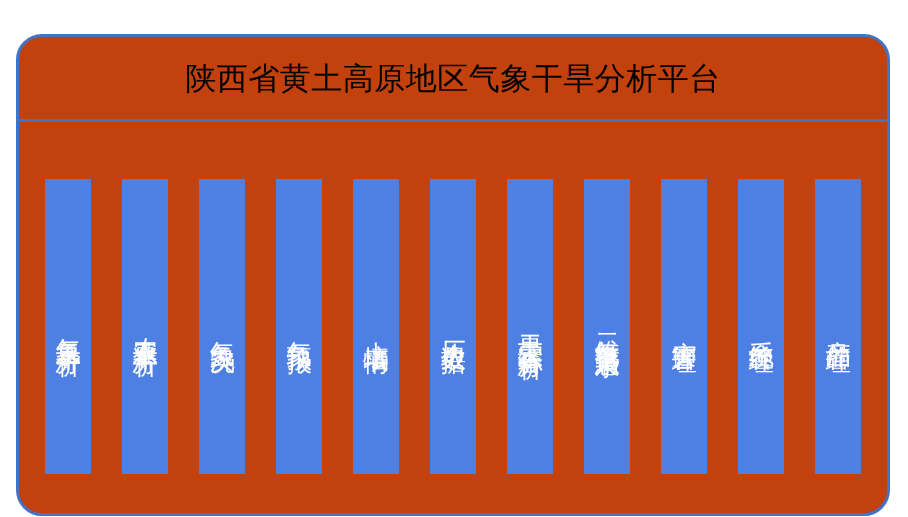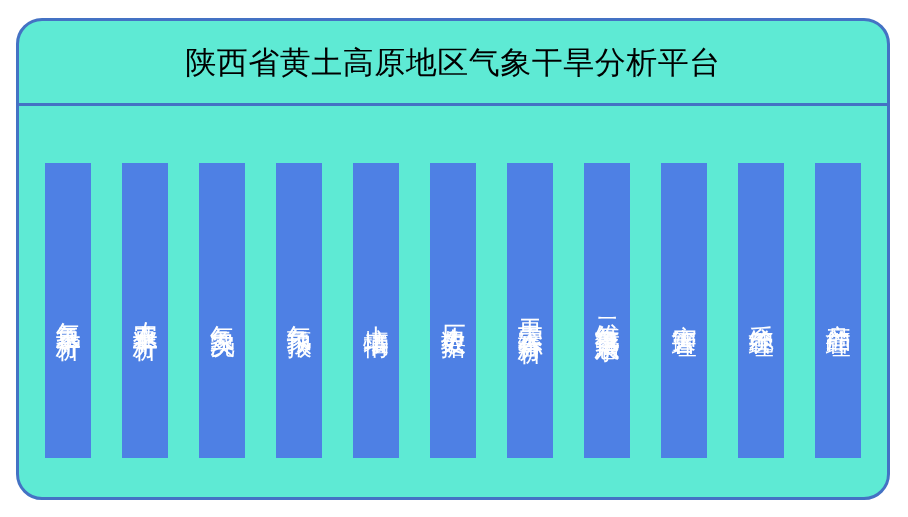--- a/index.html
+++ b/index.html
@@ -10,27 +10,27 @@
   body {
     width: 908px;
     height: 517px;
     font-family: "Liberation Sans", "DejaVu Sans", sans-serif;
     overflow: hidden;
   }
 
   #app-frame {
     position: absolute;
     left: 16px;
-    top: 18px;
+    top: 34px;
     width: 874px;
     height: 482px;
     box-sizing: border-box;
     border: 3px solid #4472c4;
     border-radius: 26px;
-    background: #5eead4;
+    background: #c2410c;
   }
 
   #header-bar {
     position: absolute;
     left: 0;
     top: 0;
     width: 100%;
     height: 85px;
     box-sizing: border-box;
     border-bottom: 3px solid #4472c4;

